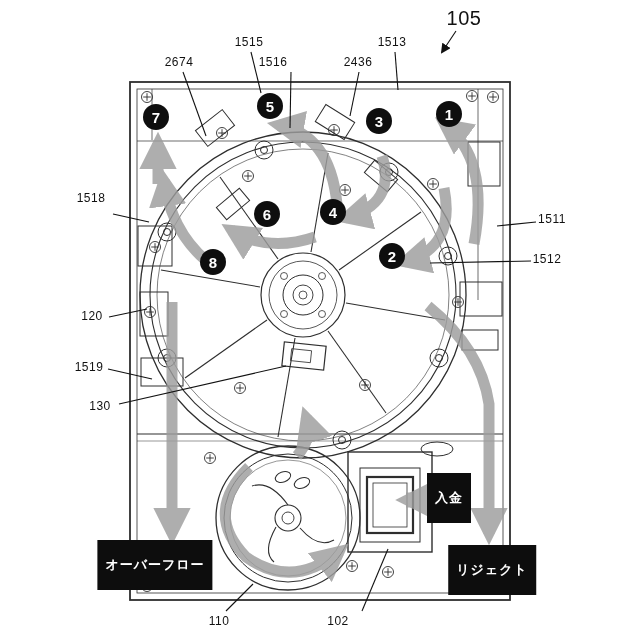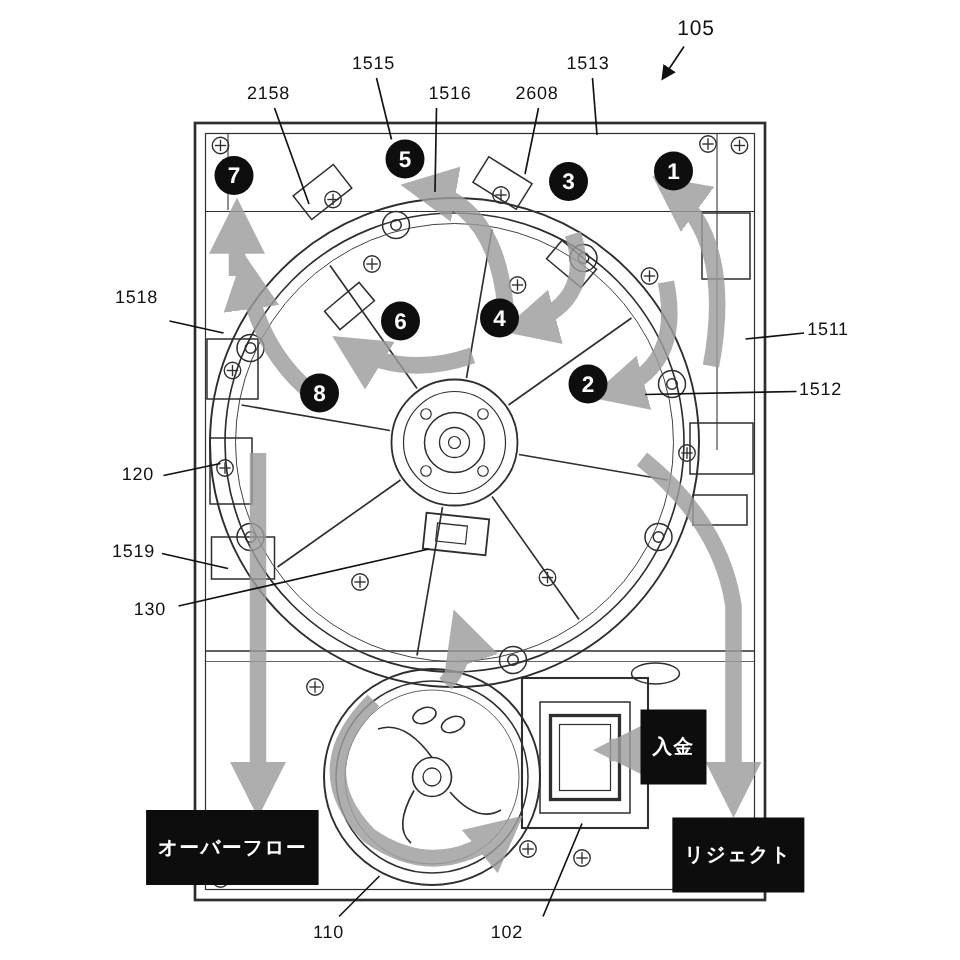--- a/index.html
+++ b/index.html
@@ -7,21 +7,21 @@
     width:640px;height:640px;position:relative;overflow:hidden;
     background:#ffffff;
     font-family:"Liberation Sans", sans-serif;
   }
   .stage{position:absolute;inset:0}
   svg{position:absolute;left:0;top:0}
   .lbl{
     position:absolute;transform:translate(-50%,-50%);
     font-size:12px;color:#111;white-space:nowrap;letter-spacing:.5px;
   }
-  .lbl.big{font-size:14px}
+  .lbl.big{font-size:20px}
   .step{
     position:absolute;width:26px;height:26px;border-radius:50%;
     background:#0e0e0e;color:#fff;font-weight:bold;font-size:15px;
     display:flex;align-items:center;justify-content:center;
     transform:translate(-50%,-50%);
   }
   .flowbox{
     position:absolute;transform:translate(-50%,-50%);
     background:#0d0d0d;color:#fff;font-size:13px;font-weight:bold;
     padding:16px 8px;white-space:nowrap;letter-spacing:1px;
@@ -179,24 +179,24 @@
       <line x1="109" y1="317" x2="147" y2="309"></line>
       <line x1="108" y1="369" x2="152" y2="379"></line>
       <line x1="119" y1="404" x2="286" y2="366"></line>
       <line x1="226" y1="611" x2="253" y2="584"></line>
       <line x1="362" y1="611" x2="388" y2="549"></line>
       <path d="M456 31 L442 52" marker-end="url(#ab)"></path>
     </g>
   </svg>
 
   <div class="lbl big" style="left:464px;top:18px">105</div>
-  <div class="lbl" style="left:179px;top:62px">2158</div>
+  <div class="lbl" style="left:179px;top:62px">2674</div>
   <div class="lbl" style="left:249px;top:42px">1515</div>
-  <div class="lbl" style="left:300px;top:62px">1516</div>
-  <div class="lbl" style="left:358px;top:62px">2608</div>
+  <div class="lbl" style="left:273px;top:62px">1516</div>
+  <div class="lbl" style="left:358px;top:62px">2436</div>
   <div class="lbl" style="left:392px;top:42px">1513</div>
   <div class="lbl" style="left:552px;top:219px">1511</div>
   <div class="lbl" style="left:547px;top:259px">1512</div>
   <div class="lbl" style="left:91px;top:198px">1518</div>
   <div class="lbl" style="left:92px;top:316px">120</div>
   <div class="lbl" style="left:89px;top:367px">1519</div>
   <div class="lbl" style="left:100px;top:406px">130</div>
   <div class="lbl" style="left:219px;top:621px">110</div>
   <div class="lbl" style="left:338px;top:621px">102</div>
 

